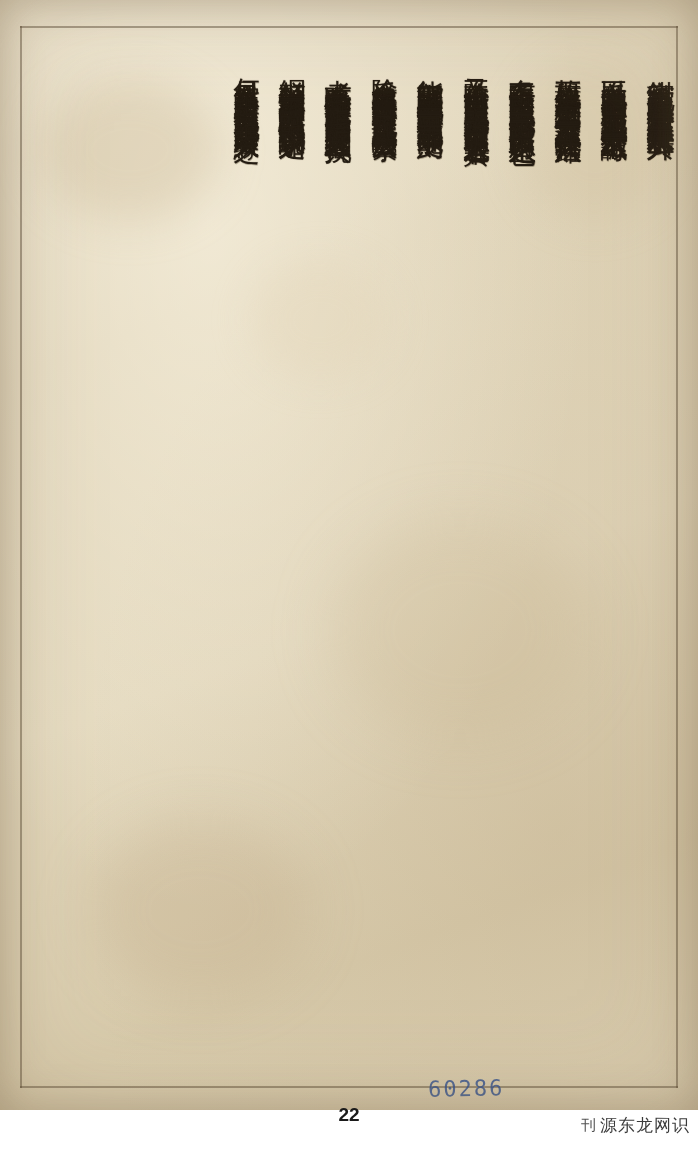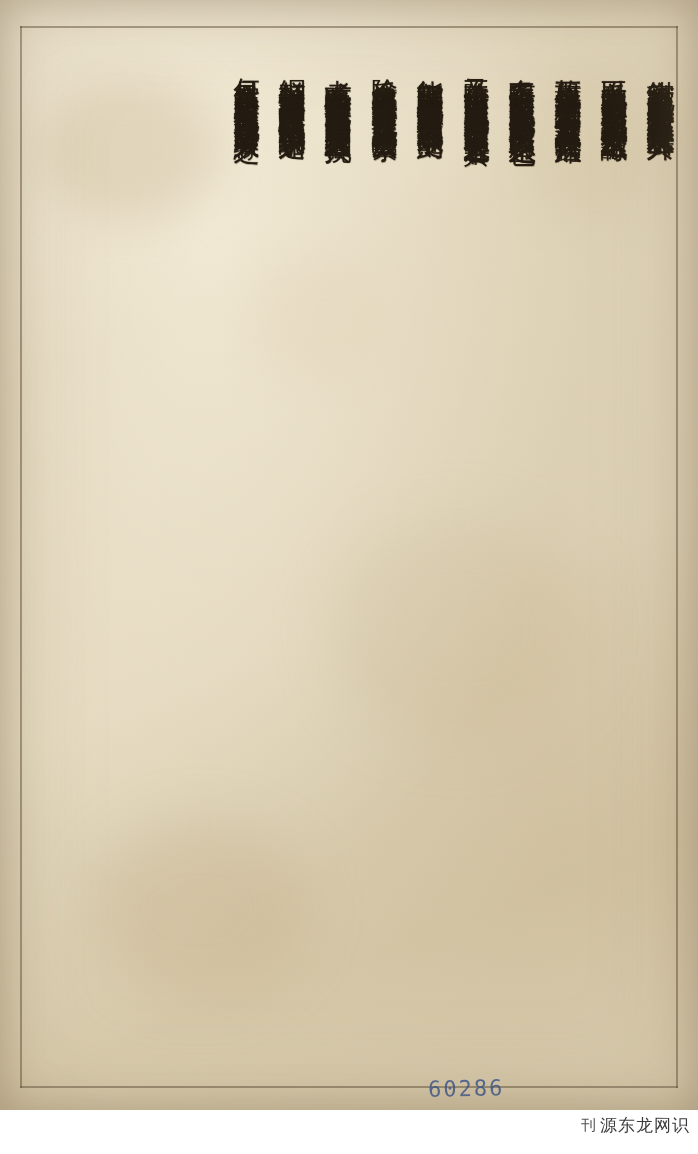--- a/index.html
+++ b/index.html
@@ -164,19 +164,20 @@
       <div class="column c-short">陰受之擅與蓋陽受之倚與粘百變不可改也予之為此說正為穴法太繁學</div>
       <div class="column">者眩惑心多方難合不無張冠李戴故擬陽來陰來陽受陰受之大綱欲其挽</div>
       <div class="column">綱挈領以求無誤非謂可不博學詳說驟而與既約也誠以吾說求之如</div>
       <div class="column c-short">何是窩是鉗必自陰來若夫人然之也如何是乳是突必自陽來若夫人緣之</div>
     </div>
 
     <div id="accession-stamp">60286</div>
 
   </div>
 
+  <div id="page-number">22</div>
 
   <div id="watermark">
     <span class="wm-mark">刊</span>
     <span>源东龙网识</span>
   </div>
 
 </div>
 
 </body></html>

